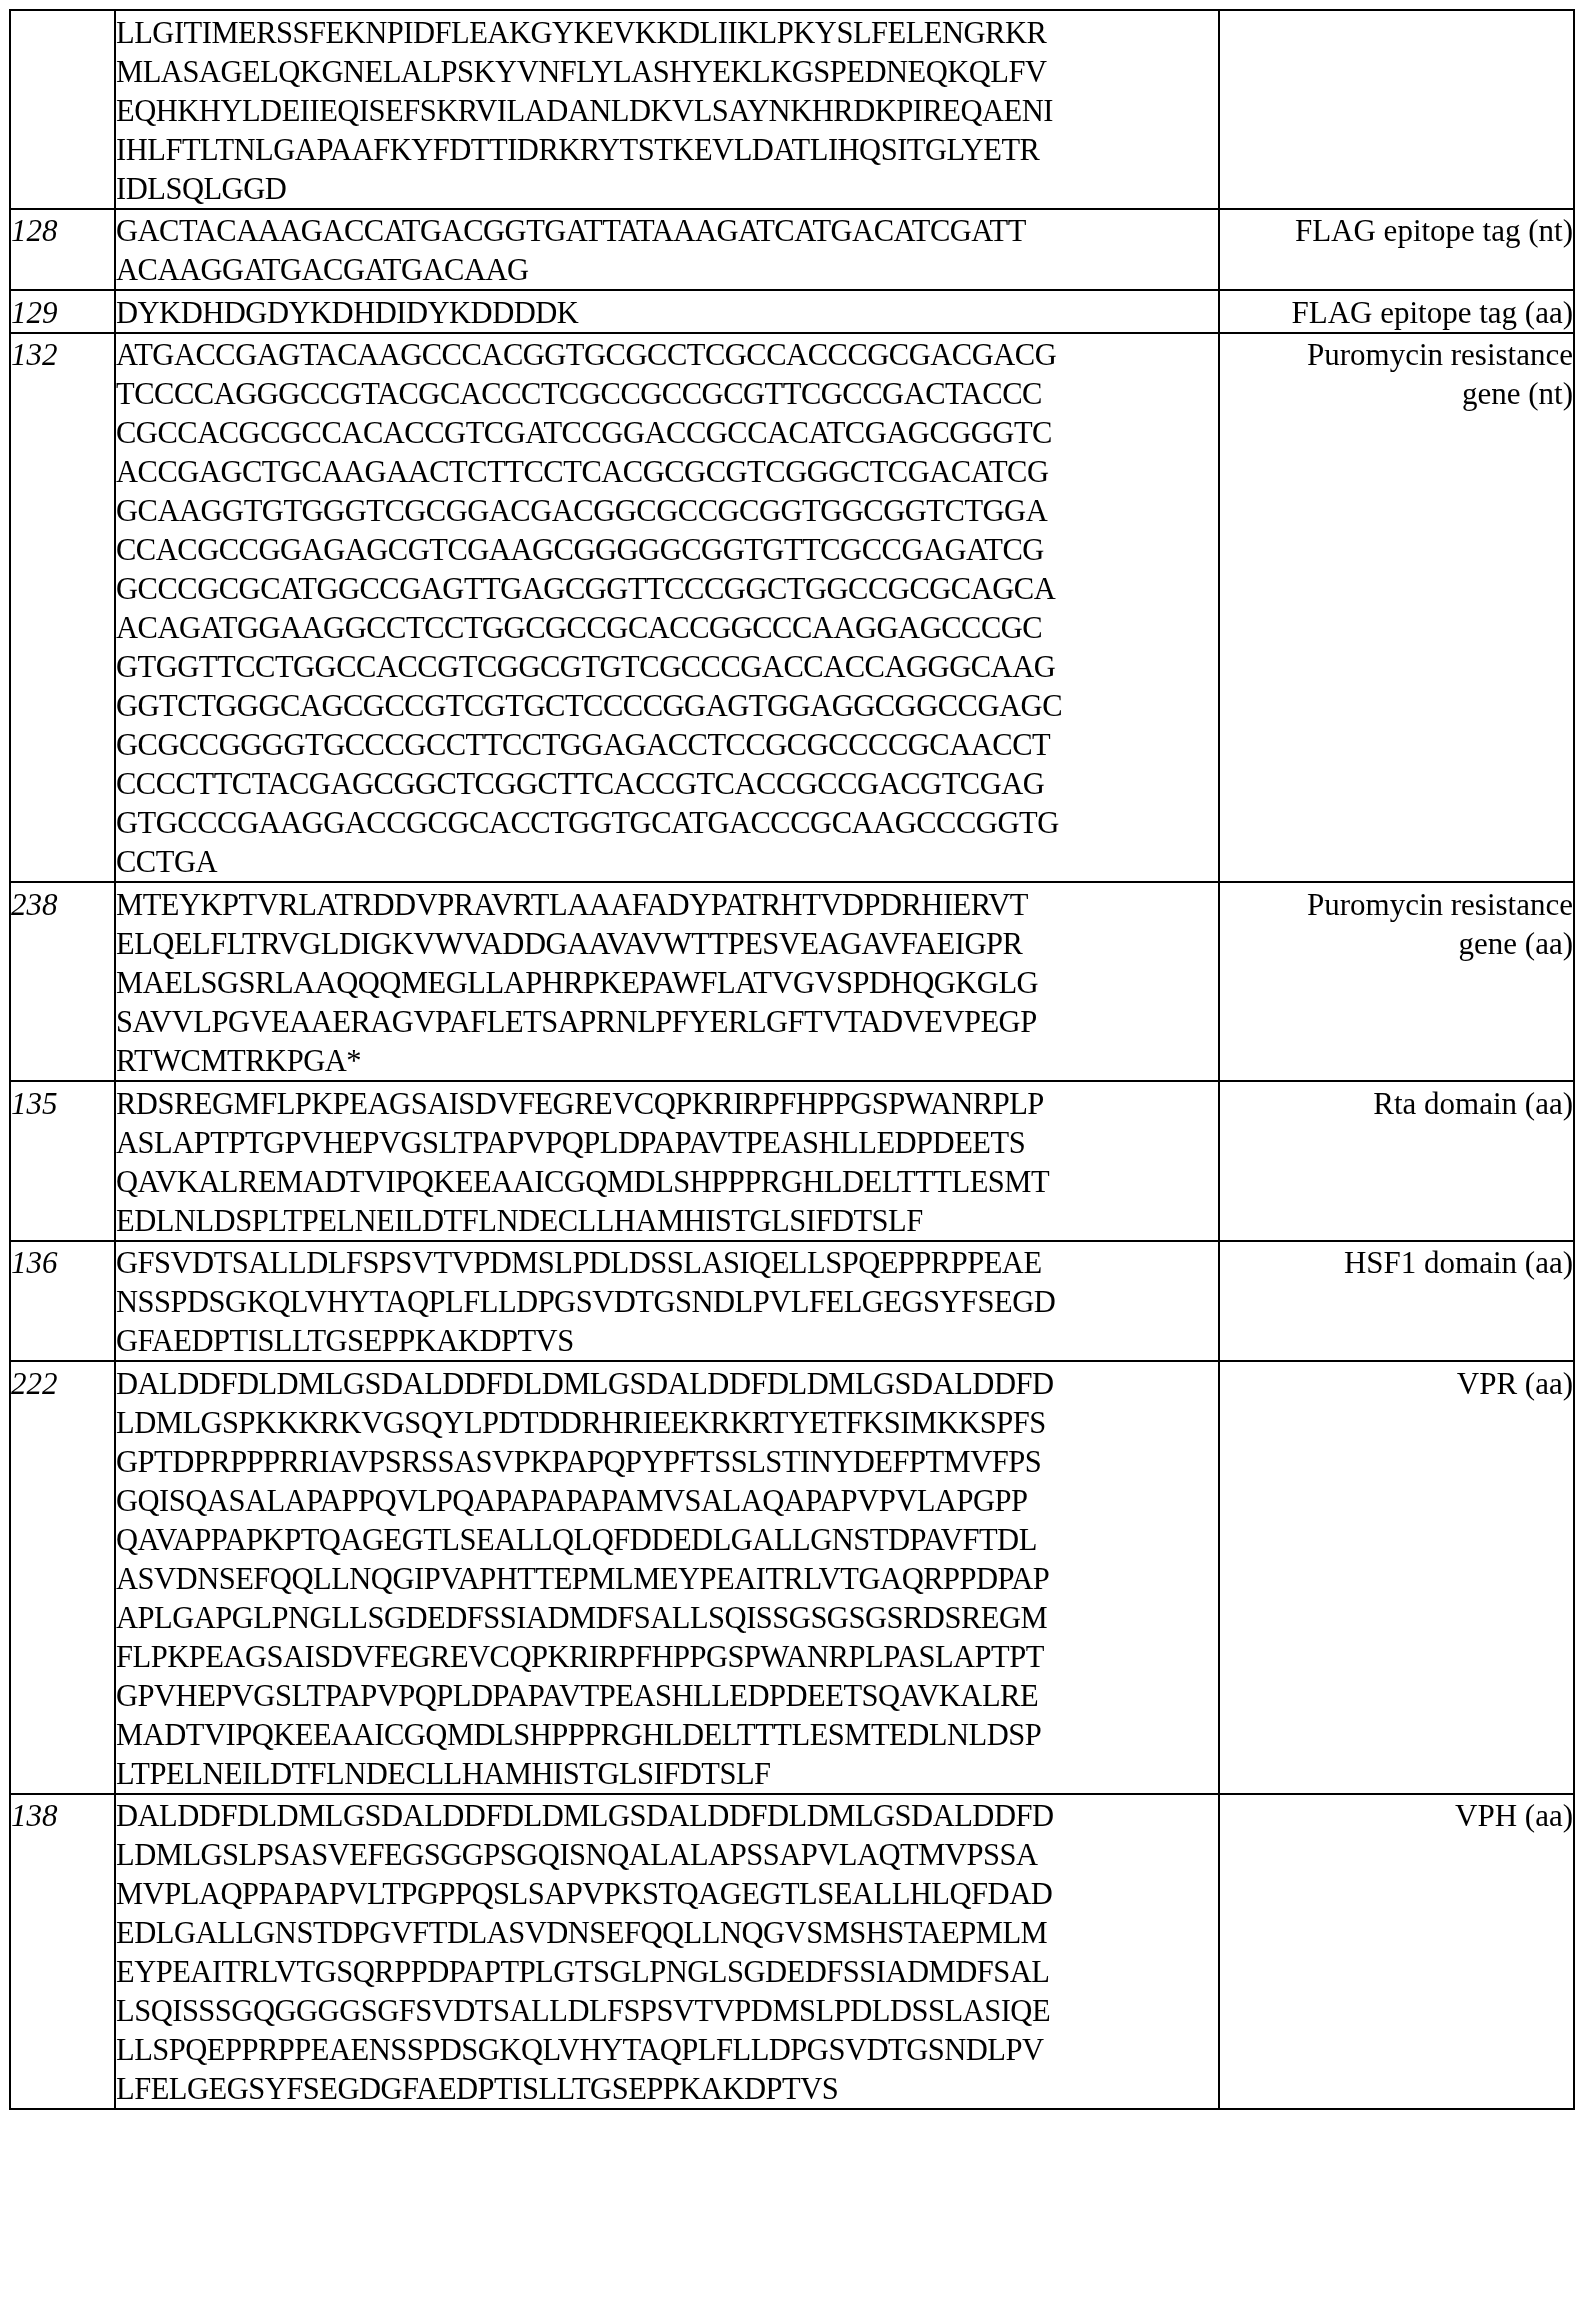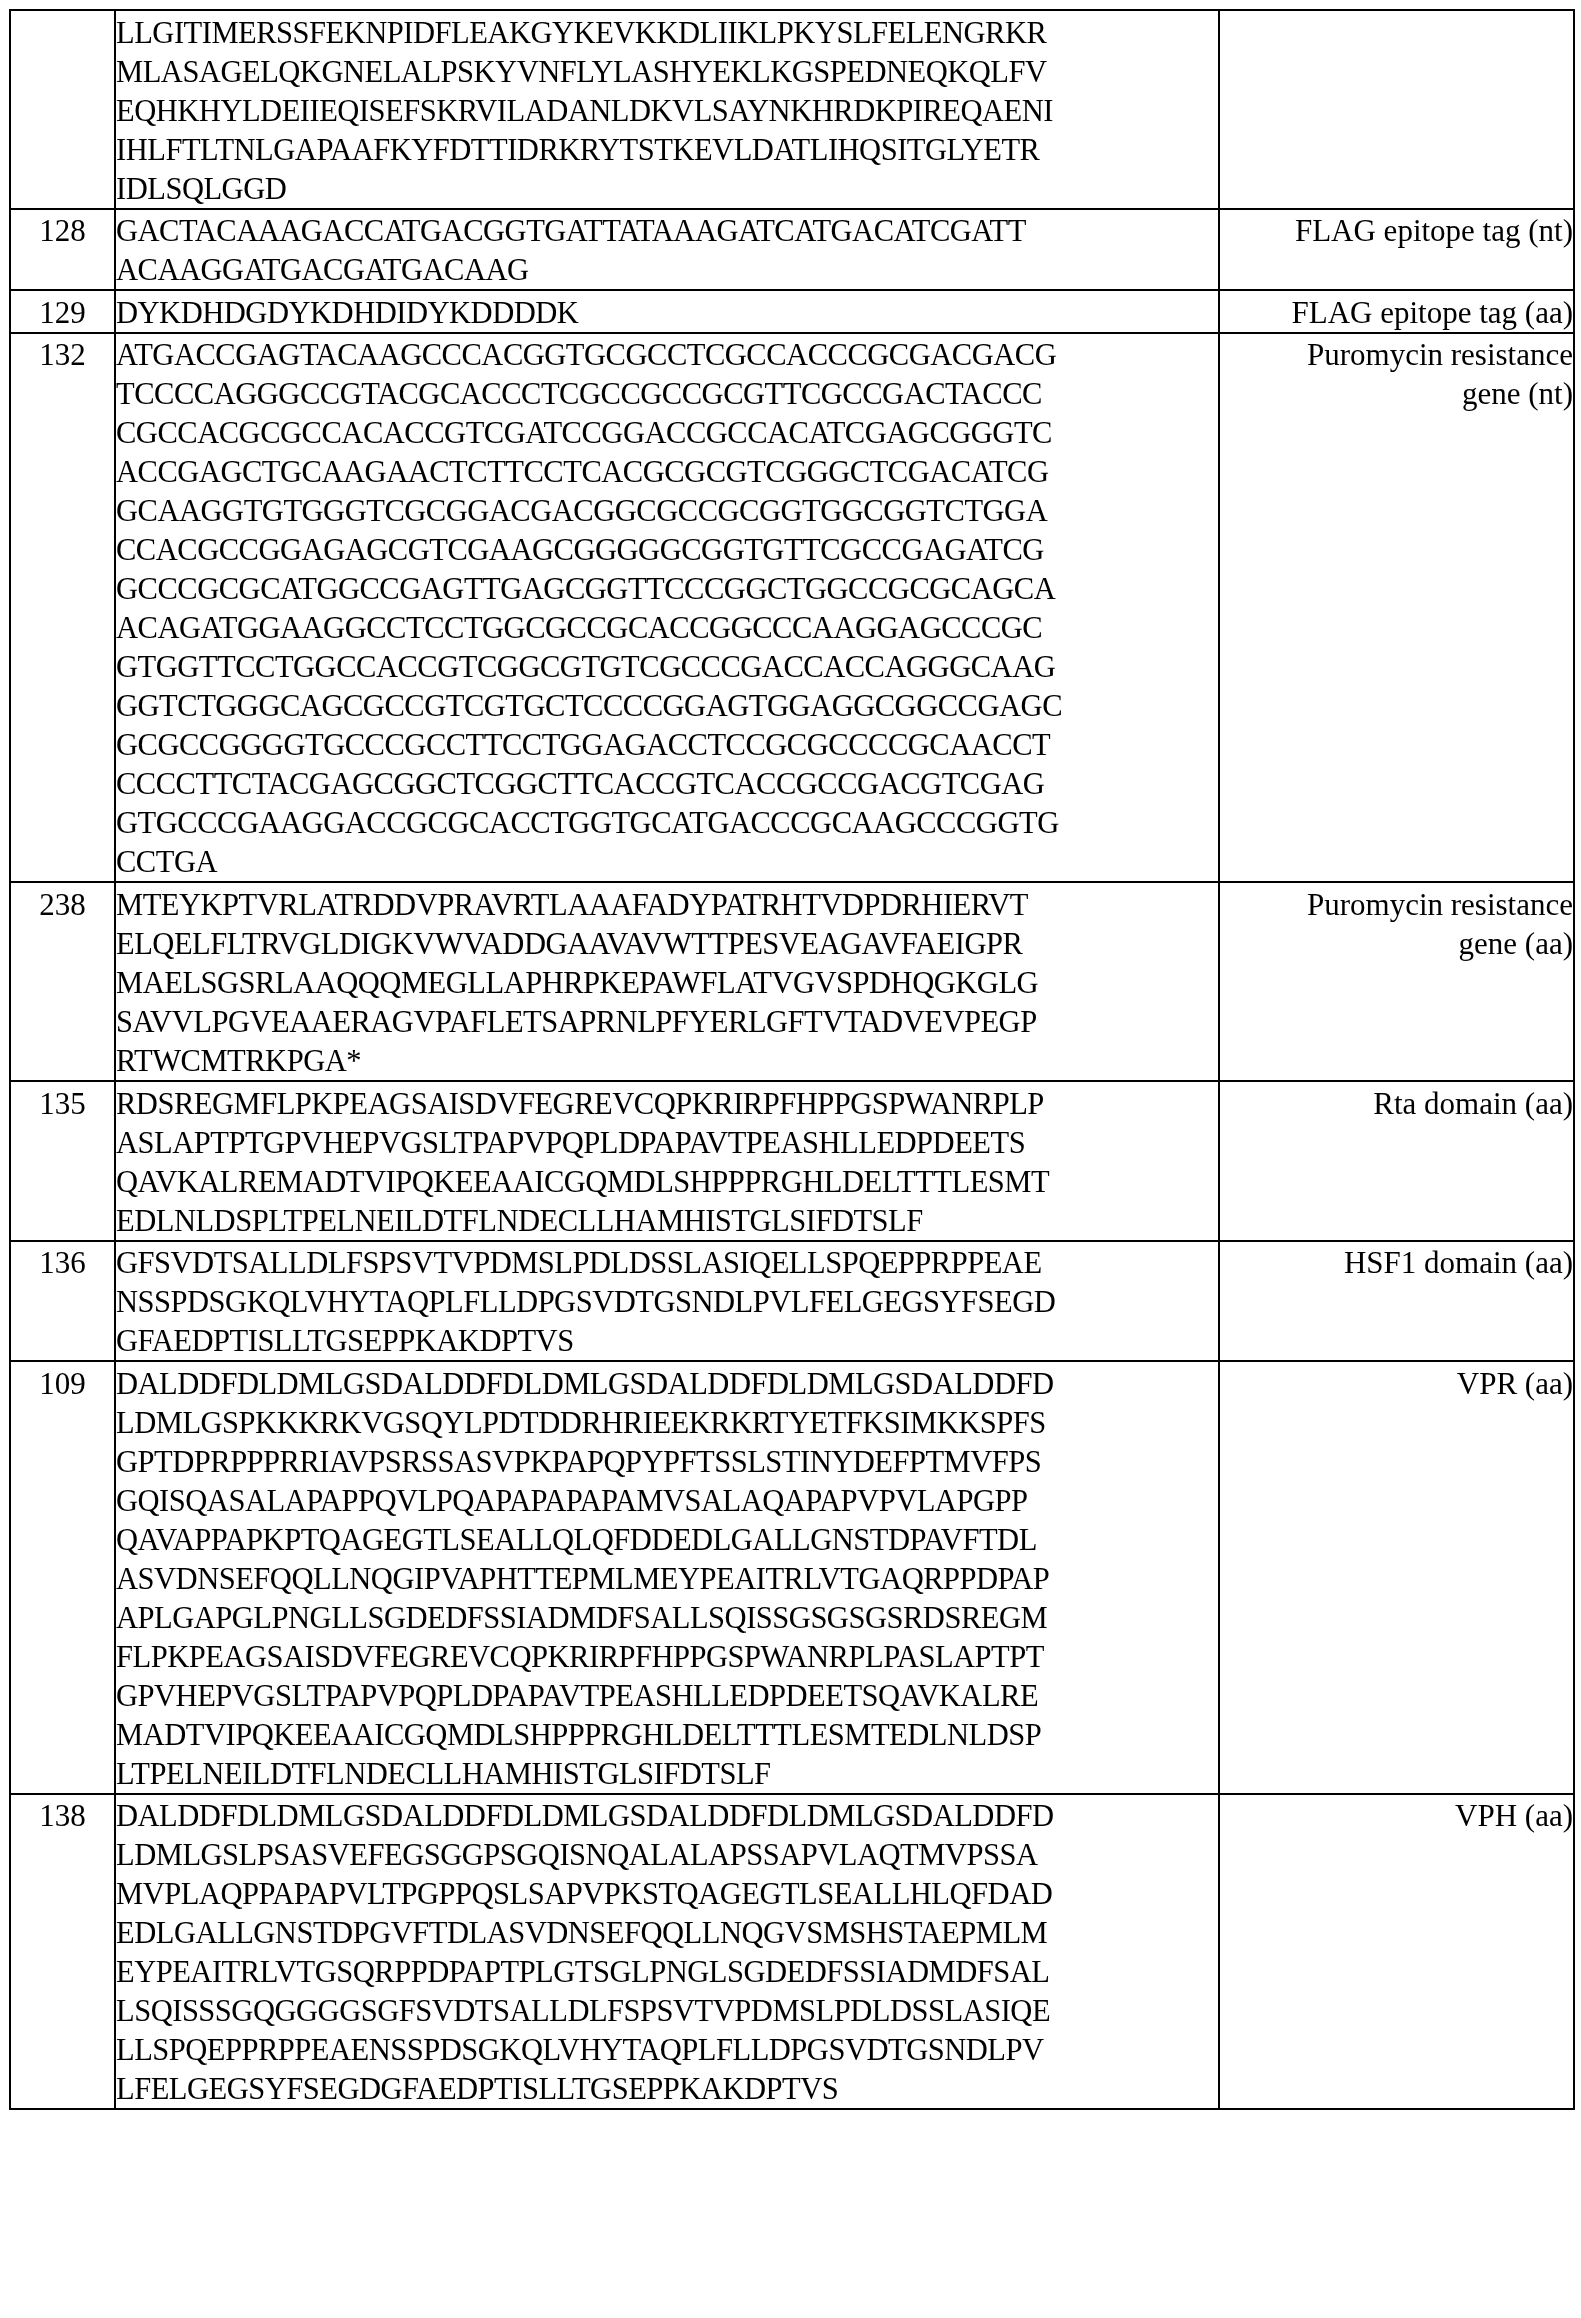--- a/index.html
+++ b/index.html
@@ -16,21 +16,21 @@
   table.seq-table td {
     border: 2.4px solid #000000;
     vertical-align: top;
     padding: 1.6px 0 0 0;
     line-height: 39px;
     overflow: hidden;
   }
   col.c-id { width: 105px; }
   col.c-seq { width: 1104px; }
   col.c-desc { width: 355px; }
-  td.id-cell { text-align: center; padding-right: 18px; }
+  td.id-cell { text-align: left; padding-right: 18px; font-style: italic; }
   td.seq-cell { padding-left: 18px; }
   td.desc-cell { padding-left: 16px; }
   .line { display: block; white-space: nowrap; letter-spacing: -0.5px; }
   .desc-line { display: block; white-space: nowrap; text-align: right; }
   td.seq-cell .line { transform: scaleX(0.985); transform-origin: left center; }
 </style>
 </head>
 <body>
 
 <div class="page">
@@ -125,21 +125,21 @@
           <td class="seq-cell">
             <span class="line">GFSVDTSALLDLFSPSVTVPDMSLPDLDSSLASIQELLSPQEPPRPPEAE</span>
             <span class="line">NSSPDSGKQLVHYTAQPLFLLDPGSVDTGSNDLPVLFELGEGSYFSEGD</span>
             <span class="line">GFAEDPTISLLTGSEPPKAKDPTVS</span>
           </td>
           <td class="desc-cell">
             <span class="desc-line">HSF1 domain (aa)</span>
           </td>
         </tr>
         <tr>
-          <td class="id-cell">109</td>
+          <td class="id-cell">222</td>
           <td class="seq-cell">
             <span class="line">DALDDFDLDMLGSDALDDFDLDMLGSDALDDFDLDMLGSDALDDFD</span>
             <span class="line">LDMLGSPKKKRKVGSQYLPDTDDRHRIEEKRKRTYETFKSIMKKSPFS</span>
             <span class="line">GPTDPRPPPRRIAVPSRSSASVPKPAPQPYPFTSSLSTINYDEFPTMVFPS</span>
             <span class="line">GQISQASALAPAPPQVLPQAPAPAPAPAMVSALAQAPAPVPVLAPGPP</span>
             <span class="line">QAVAPPAPKPTQAGEGTLSEALLQLQFDDEDLGALLGNSTDPAVFTDL</span>
             <span class="line">ASVDNSEFQQLLNQGIPVAPHTTEPMLMEYPEAITRLVTGAQRPPDPAP</span>
             <span class="line">APLGAPGLPNGLLSGDEDFSSIADMDFSALLSQISSGSGSGSRDSREGM</span>
             <span class="line">FLPKPEAGSAISDVFEGREVCQPKRIRPFHPPGSPWANRPLPASLAPTPT</span>
             <span class="line">GPVHEPVGSLTPAPVPQPLDPAPAVTPEASHLLEDPDEETSQAVKALRE</span>

